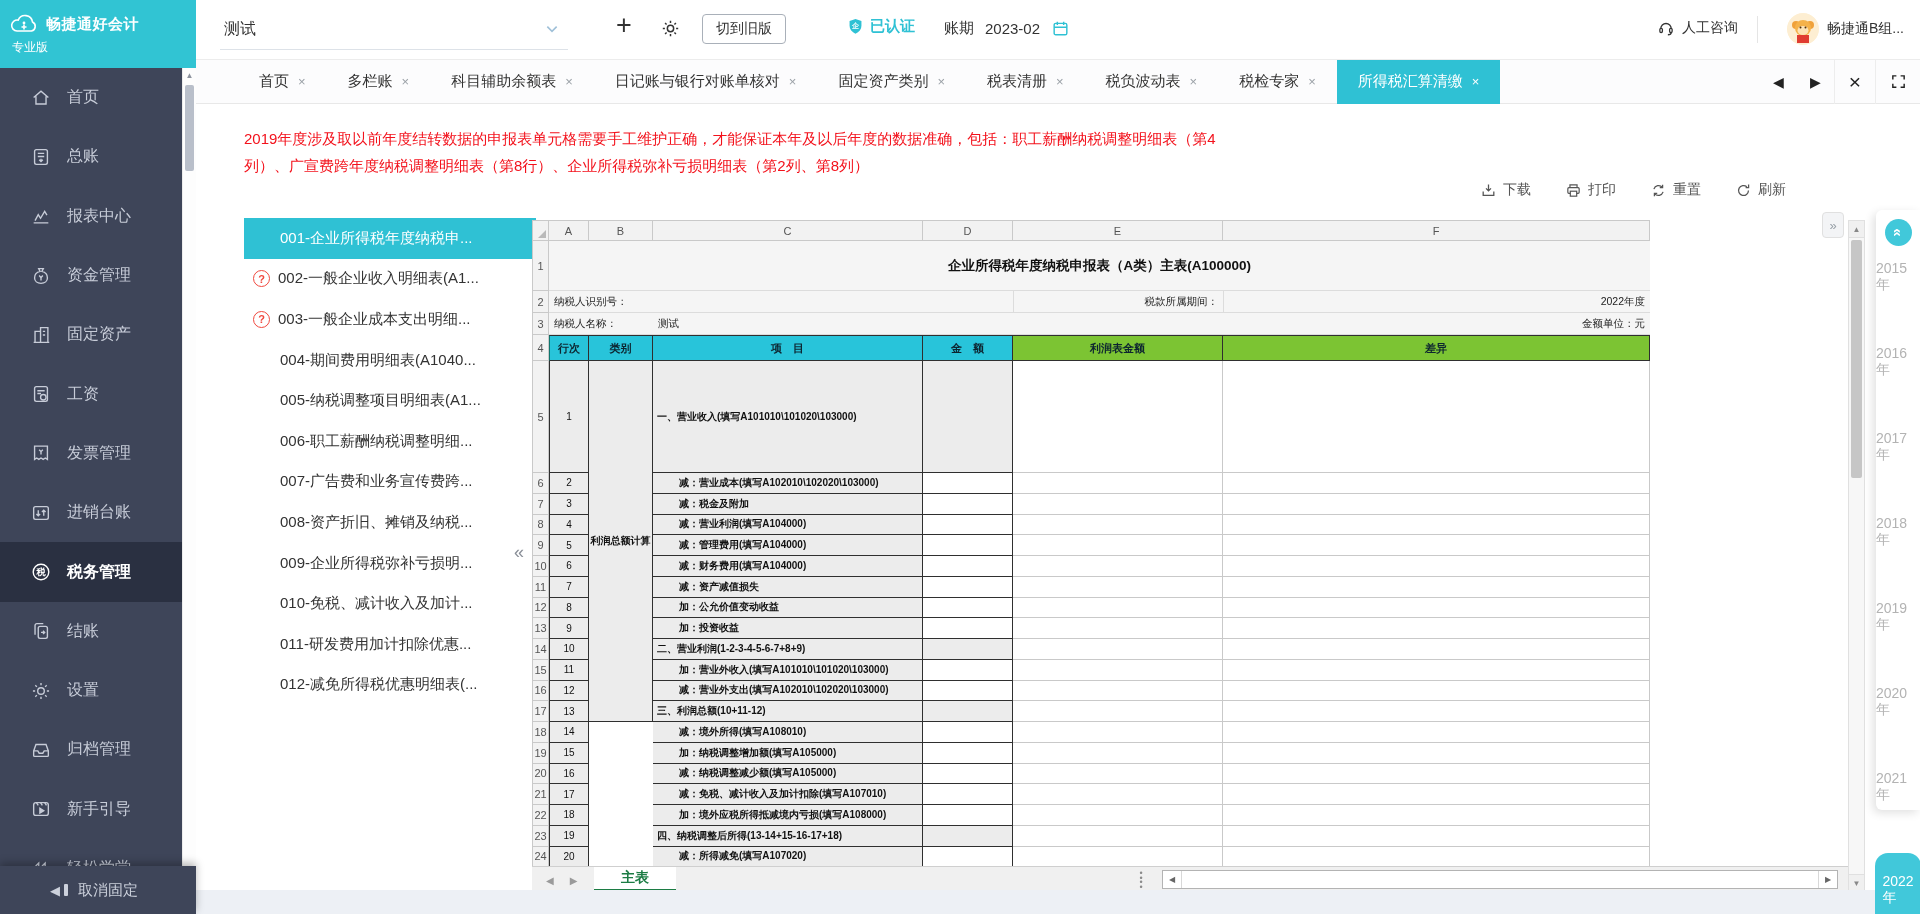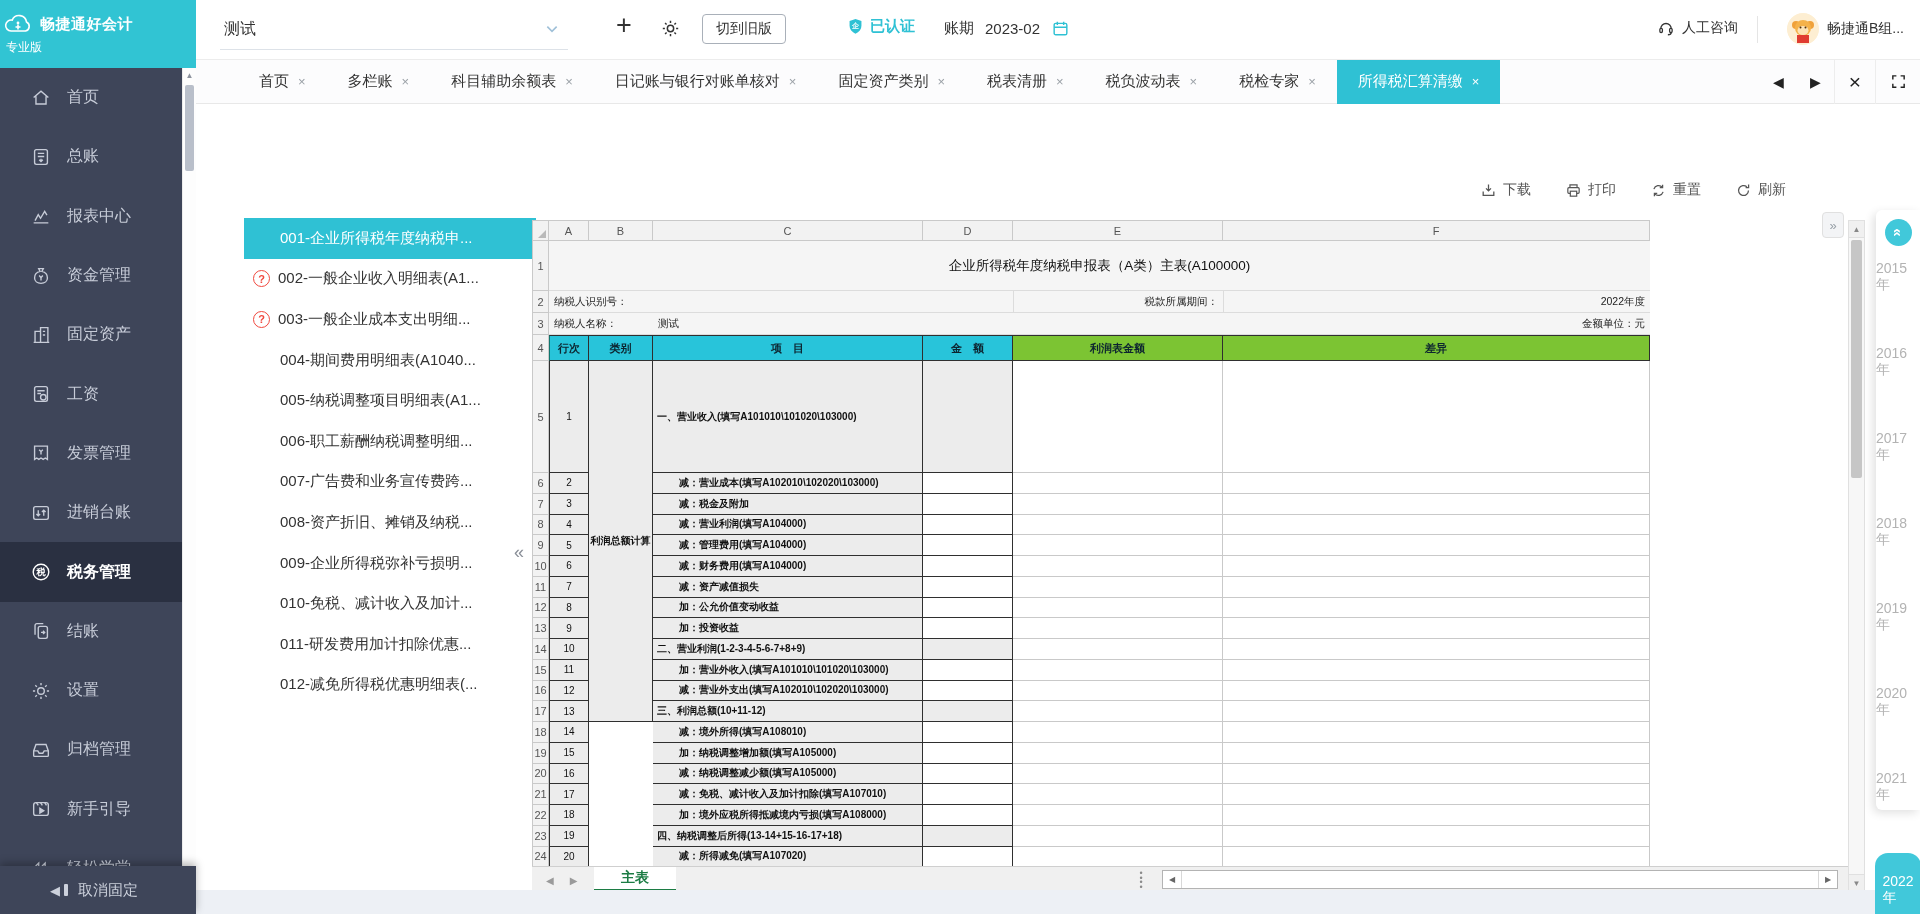--- a/index.html
+++ b/index.html
@@ -1,21 +1,21 @@
 <!DOCTYPE html>
 <html><head>
 <meta charset="utf-8">
 <style>
   html,body{margin:0;padding:0;background:#e9ebee}
   body{width:1920px;height:914px;position:relative;overflow:hidden;
        font-family:"Liberation Sans","DejaVu Sans",sans-serif;background:#fff}
   svg{display:block}
   
   #sidebar{position:absolute;left:0;top:0;width:196px;height:914px;background:#3e4559}
-  .logo{height:68px;background:#31c4d3;color:#fff;box-sizing:border-box;padding:12px 0 0 3px}
+  .logo{height:68px;background:#31c4d3;color:#fff;box-sizing:border-box;padding:12px 0 0 9px}
   .logo-row{display:flex;align-items:center;gap:7px}
   .logo-name{font-size:15px;font-weight:bold;letter-spacing:.5px}
   .logo-edition{font-size:12px;margin:3px 0 0 3px}
   #menu{position:absolute;top:68px;left:0;right:14px;bottom:48px;overflow:hidden}
   .sb-item{height:59.3px;display:flex;align-items:center;gap:15px;padding-left:30px;
            color:#c7ccd8;font-size:16px;cursor:pointer;white-space:nowrap}
   .sb-item.active{background:#2a3041;color:#fff;font-weight:bold}
   .sb-item svg{width:22px;height:22px;flex:0 0 22px}
   .sb-scroll{position:absolute;right:0;top:68px;width:14px;bottom:0;background:#fdfdfd;border-left:1px solid #ececec;box-sizing:border-box}
   .sb-up{height:15px;display:flex;align-items:center;justify-content:center;font-size:8px;color:#8d939e}
@@ -78,21 +78,21 @@
   #grid{position:absolute;left:336px;top:116px;width:1117px;border-left:1px solid #c9c9c9;box-sizing:content-box}
   .frow{display:flex}
   .gcell{box-sizing:border-box;border-right:1px solid #c9c9c9;border-bottom:1px solid #c9c9c9;
          background:#f2f2f2;color:#555;font-size:11px;display:flex;align-items:center;justify-content:center}
   #letters{height:20px;border-top:1px solid #c9c9c9}
   .corner{position:relative}
   .corner:after{content:"";position:absolute;right:2px;bottom:2px;border-style:solid;
                 border-width:0 0 8px 8px;border-color:transparent transparent #b9b9b9 transparent}
   .inforow{box-sizing:border-box;background:#f5f5f5;border-bottom:1px solid #dcdcdc;font-size:10.5px;color:#222}
   .iseg{box-sizing:border-box;display:flex;align-items:center;padding:0 5px;height:100%}
-  .title-cell{justify-content:center;font-weight:normal;font-size:13.5px;color:#111}
+  .title-cell{justify-content:center;font-weight:bold;font-size:13.5px;color:#111}
   .hd{box-sizing:border-box;display:flex;align-items:center;justify-content:center;
       font-weight:bold;font-size:11px;color:#0d2530;border-right:1px solid #2f2f2f;border-bottom:1px solid #2f2f2f;border-top:1px solid #2f2f2f}
   .hd.teal{background:#28c4da}
   .hd.green{background:#7cc433}
   .bodycols{display:flex}
   .col{display:flex;flex-direction:column}
   .cell{box-sizing:border-box;font-size:10px;color:#111}
   .dark{border-right:1px solid #2f2f2f;border-bottom:1px solid #2f2f2f}
   .lite{border-right:1px solid #c9c9c9;border-bottom:1px solid #c9c9c9}
   .num{background:#ececec;display:flex;align-items:center;justify-content:center}
@@ -377,20 +377,24 @@
     <span class="tc close">×</span>
     <span class="tc full">
       <svg width="17" height="17" viewBox="0 0 24 24" fill="none" stroke="#222" stroke-width="2">
         <path d="M4 9V4h5M15 4h5v5M20 15v5h-5M9 20H4v-5"></path>
       </svg>
     </span>
   </div>
 </div>
 
 <div id="content">
+  <div class="notice">
+    <div>2019年度涉及取以前年度结转数据的申报表单元格需要手工维护正确，才能保证本年及以后年度的数据准确，包括：职工薪酬纳税调整明细表（第4</div>
+    <div>列）、广宣费跨年度纳税调整明细表（第8行）、企业所得税弥补亏损明细表（第2列、第8列）</div>
+  </div>
 
   <div class="toolbar">
     <span class="tool">
       <svg viewBox="0 0 24 24" fill="none" stroke="#555" stroke-width="1.8">
           <path d="M12 3.5v9M8.5 9 12 12.5 15.5 9M4.5 13.5v5.5h15v-5.5"></path>
         </svg>
       <span>下载</span>
     </span>
     <span class="tool">
       <svg viewBox="0 0 24 24" fill="none" stroke="#555" stroke-width="1.7">

